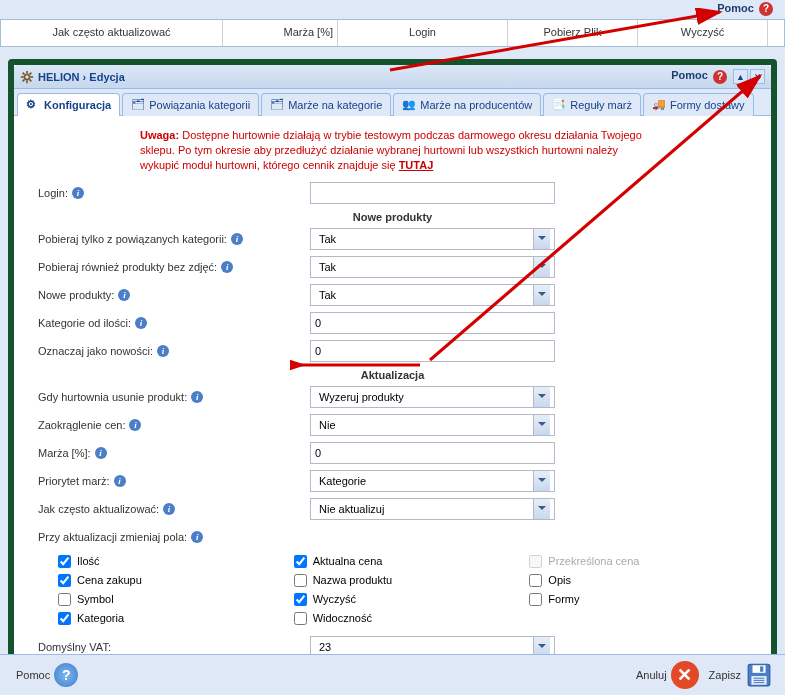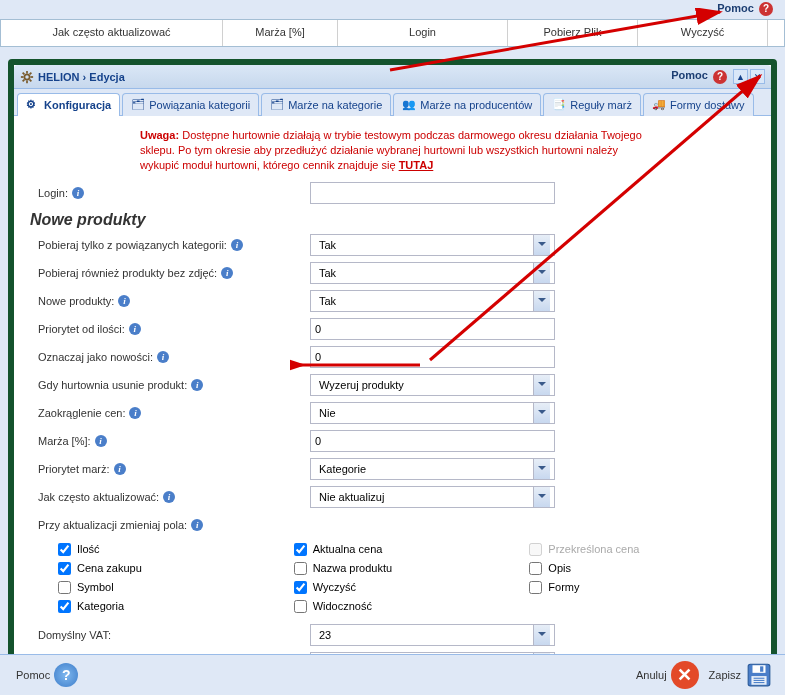--- a/index.html
+++ b/index.html
@@ -21,21 +21,21 @@
 .tabs { display: flex; background: #dfe8f6; border-bottom: 1px solid #99bbe8; padding: 3px 3px 0 3px; gap: 2px; }
 .tab { background: #dfe8f6; border: 1px solid #99bbe8; border-bottom: none; border-radius: 4px 4px 0 0; padding: 4px 8px; color: #15428b; font-size: 11px; cursor: pointer; display: flex; align-items: center; gap: 4px; position: relative; top: 1px; }
 .tab.active { background: #fff; font-weight: bold; }
 .tab-ico { width: 14px; height: 14px; display: inline-block; }
 
 .form-body { padding: 8px 16px; background: #fff; height: 558px; overflow-y: auto; }
 .warning { color: #c00; font-size: 11px; margin: 4px 0 8px 110px; line-height: 1.35; max-width: 520px; }
 .warning b { font-weight: bold; }
 .warning a { color: #c00; text-decoration: underline; font-weight: bold; }
 
-.section-title { font-weight: bold; color: #333; text-align: left; margin: 6px 0 4px 0; font-size: 16px; font-style: italic; }
+.section-title { font-weight: bold; color: #333; text-align: center; margin: 6px 0 4px 0; font-size: 11px; }
 
 .form-row { display: flex; align-items: center; margin: 4px 0; min-height: 24px; }
 .form-label { width: 280px; text-align: left; padding-left: 8px; color: #333; display: flex; align-items: center; gap: 4px; }
 .form-control { flex: 1; max-width: 245px; }
 .form-control input[type=text], .form-control .select-box { width: 100%; height: 22px; border: 1px solid #b5b8c8; padding: 2px 4px; font-size: 11px; font-family: inherit; background: #fff; }
 .form-control .invalid { border: 1px dotted #c00; background: #fff; }
 .select-box { display: flex; align-items: center; position: relative; padding: 0; }
 .select-box span { padding: 2px 4px; flex: 1; }
 .select-box .dd { width: 17px; height: 20px; background: linear-gradient(#e7eef7,#c8d8ef); border-left: 1px solid #b5b8c8; display: flex; align-items: center; justify-content: center; }
 .select-box .dd::after { content: ""; border: 4px solid transparent; border-top-color: #3a5a8a; margin-top: 3px; }
@@ -58,21 +58,21 @@
 </head>
 <body>
 
 <div class="top-help">
   <span>Pomoc</span>
   <span class="help-icon-sm">?</span>
 </div>
 
 <div class="top-toolbar" id="toolbar">
     <div class="col" style="width: 222px;">Jak często aktualizować</div>
-    <div class="col" style="width: 115px;">Marża [%]</div>
+    <div class="col" style="width: 115px; text-align: right;">Marża [%]</div>
     <div class="col" style="width: 170px;">Login</div>
     <div class="col" style="width: 130px;">Pobierz Plik</div>
     <div class="col" style="width: 130px;">Wyczyść</div>
   </div>
 
 <div class="panel">
   <div class="panel-header">
     <svg class="gear" viewBox="0 0 16 16">
         <circle cx="8" cy="8" r="3" fill="none" stroke="#7a5c2e" stroke-width="2"></circle>
         <g stroke="#7a5c2e" stroke-width="2">
@@ -170,34 +170,35 @@
       <div class="form-control">
           <div class="select-box">
             <span>Tak</span>
             <div class="dd"></div>
           </div>
         </div>
     </div>
 
     <div class="form-row">
       <div class="form-label">
-          <span>Priorytet od ilości:</span> 
+          <span>Kategorie od ilości:</span> 
           <span class="info-icon">i</span>
         </div>
       <div class="form-control"><input type="text" value="0" style=""></div>
     </div>
 
     <div class="form-row">
       <div class="form-label">
           <span>Oznaczaj jako nowości:</span> 
           <span class="info-icon">i</span>
         </div>
       <div class="form-control"><input type="text" value="0" style=""></div>
     </div>
 
+    <div class="section-title">Aktualizacja</div>
 
     <div class="form-row">
       <div class="form-label">
           <span>Gdy hurtownia usunie produkt:</span> 
           <span class="info-icon">i</span>
         </div>
       <div class="form-control">
           <div class="select-box">
             <span>Wyzeruj produkty</span>
             <div class="dd"></div>

